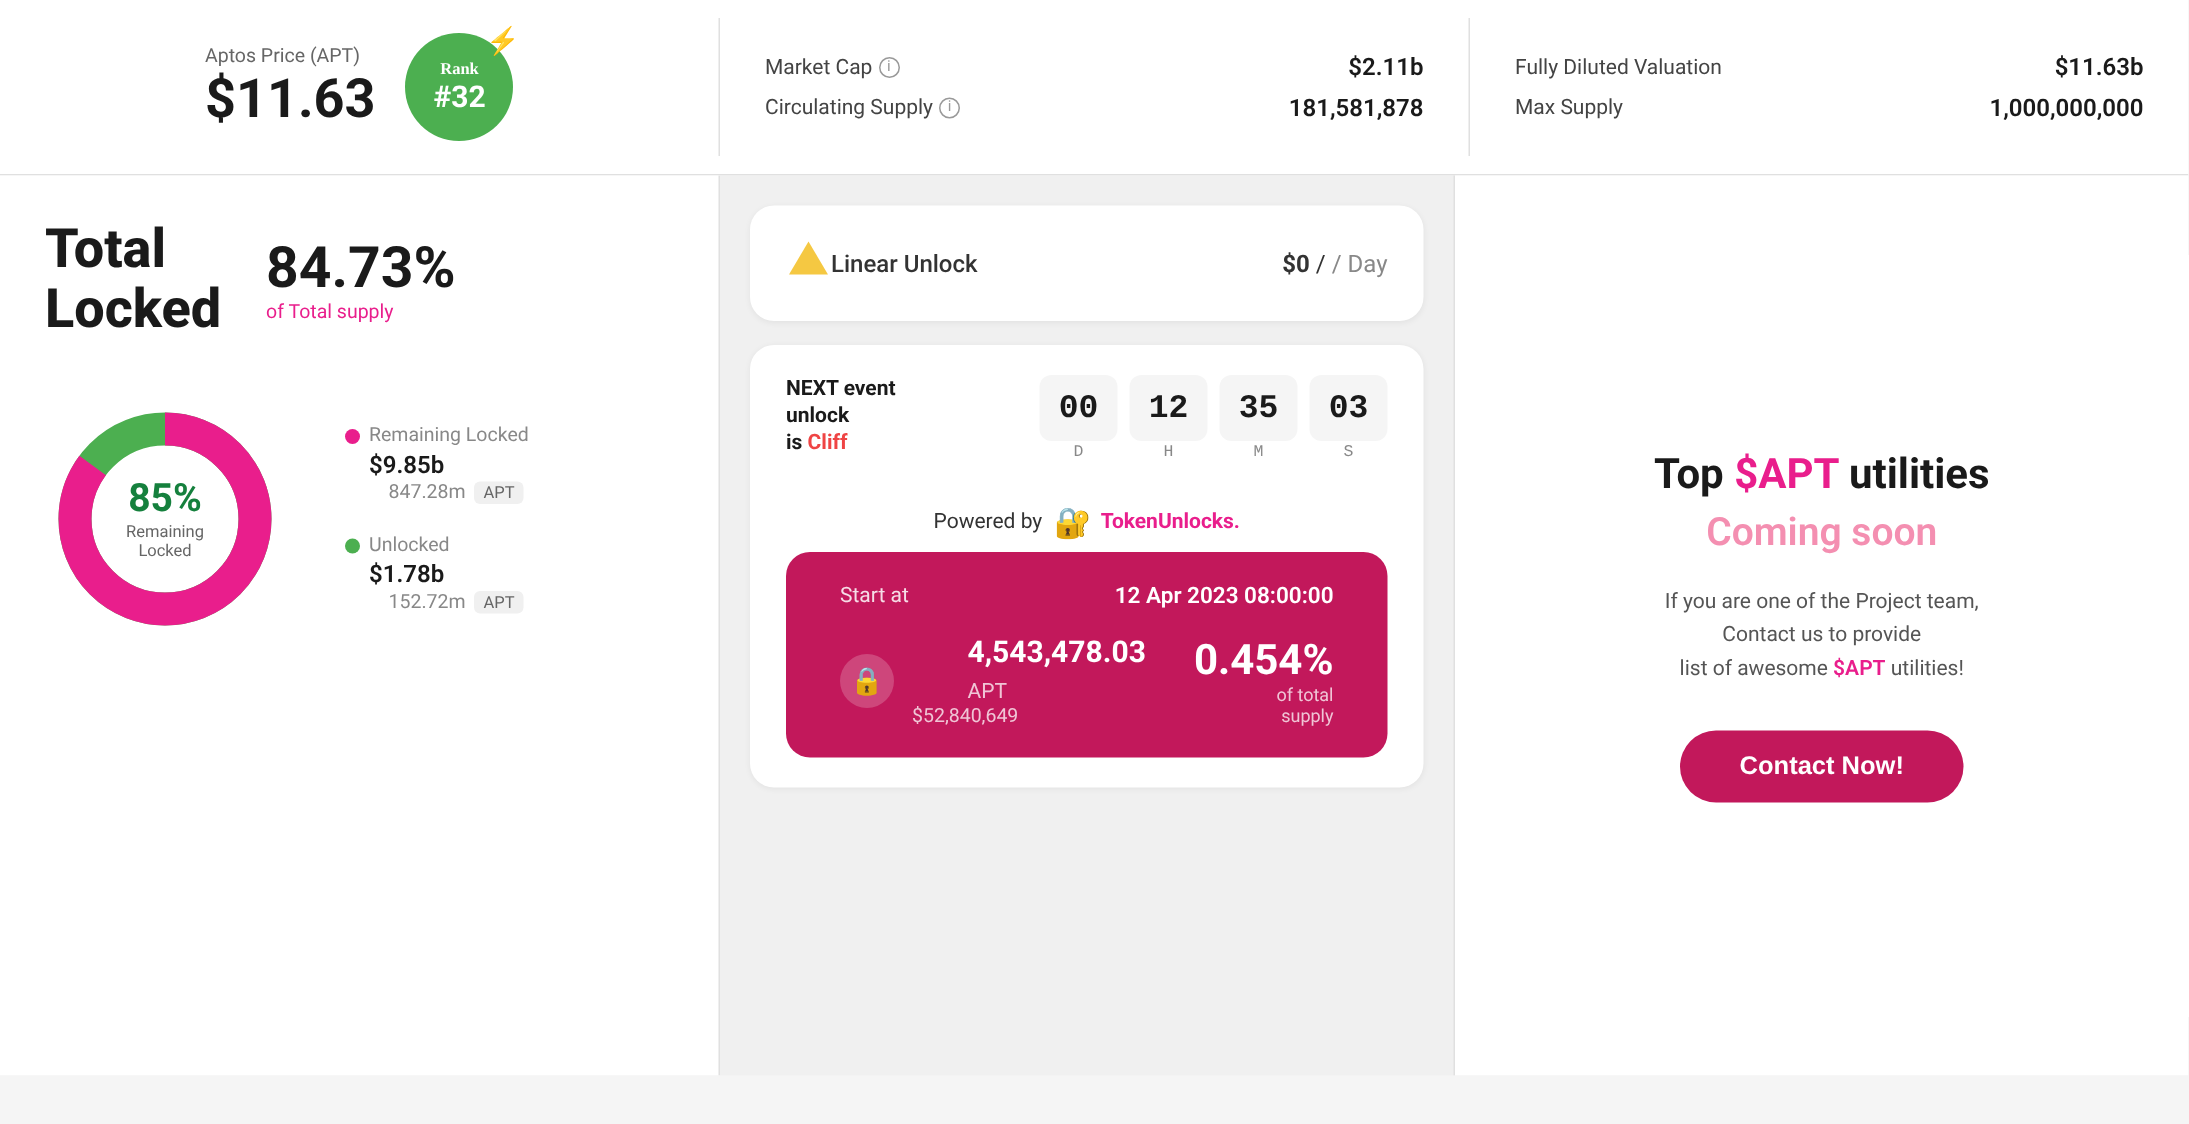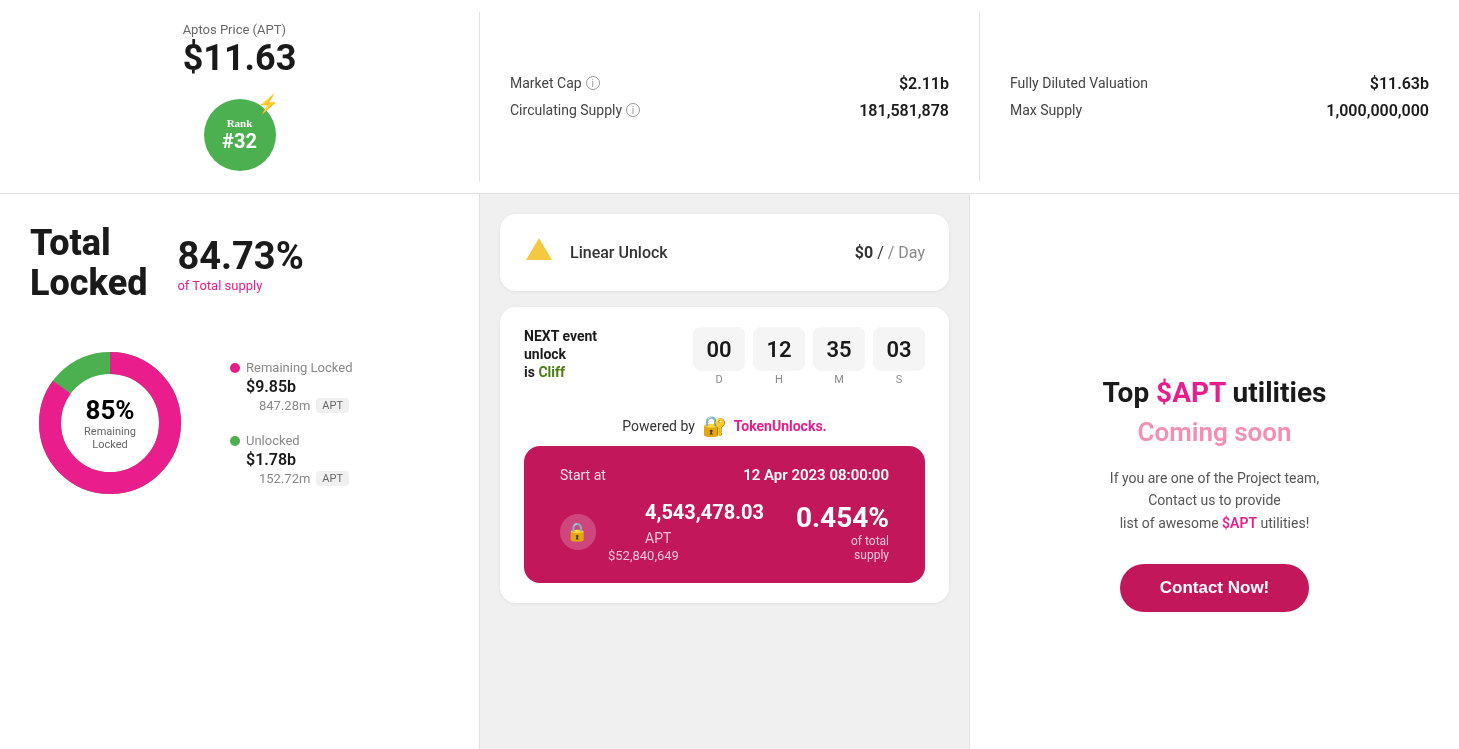--- a/index.html
+++ b/index.html
@@ -19,21 +19,21 @@
     }
     .header-section {
       padding: 10px 30px;
       display: flex;
       flex-direction: column;
       justify-content: center;
     }
     .header-section.price-section {
       flex: 0 0 480px;
       display: flex;
-      flex-direction: column;
+      flex-direction: row;
       align-items: center;
       gap: 20px;
       border-right: 1px solid #e0e0e0;
     }
     .price-info .price-label {
       font-size: 13px;
       color: #666;
     }
     .price-info .price-value {
       font-size: 36px;
@@ -162,21 +162,21 @@
     .donut-center {
       position: absolute;
       top: 50%;
       left: 50%;
       transform: translate(-50%, -50%);
       text-align: center;
     }
     .donut-center .pct {
       font-size: 26px;
       font-weight: 700;
-      color: #000000;
+      color: #15803d;
     }
     .donut-center .label {
       font-size: 11px;
       color: #666;
       line-height: 1.2;
     }
 
     .legend {
       display: flex;
       flex-direction: column;
@@ -235,21 +235,20 @@
       border-right: 1px solid #e0e0e0;
     }
 
     
     .linear-unlock-card {
       background: #fff;
       border-radius: 16px;
       padding: 20px 24px;
       display: flex;
       align-items: center;
-      gap: 16px;
       box-shadow: 0 1px 4px rgba(0,0,0,0.06);
     }
     .linear-icon {
       font-size: 28px;
     }
     .linear-unlock-label {
       font-size: 16px;
       font-weight: 500;
       color: #333;
       flex: 1;
@@ -274,27 +273,28 @@
       gap: 16px;
       margin-bottom: 20px;
     }
     .next-event-label {
       font-size: 14px;
       font-weight: 700;
       color: #1a1a1a;
       line-height: 1.3;
     }
     .next-event-label .cliff {
-      color: #4d7c0f;
+      color: #ef4444;
     }
     .countdown-boxes {
       display: flex;
       gap: 8px;
       flex: 1;
       justify-content: flex-end;
+      font-family: Liberation Mono, monospace;
     }
     .countdown-box {
       display: flex;
       flex-direction: column;
       align-items: center;
       gap: 2px;
     }
     .countdown-num {
       background: #f5f5f5;
       border-radius: 8px;

